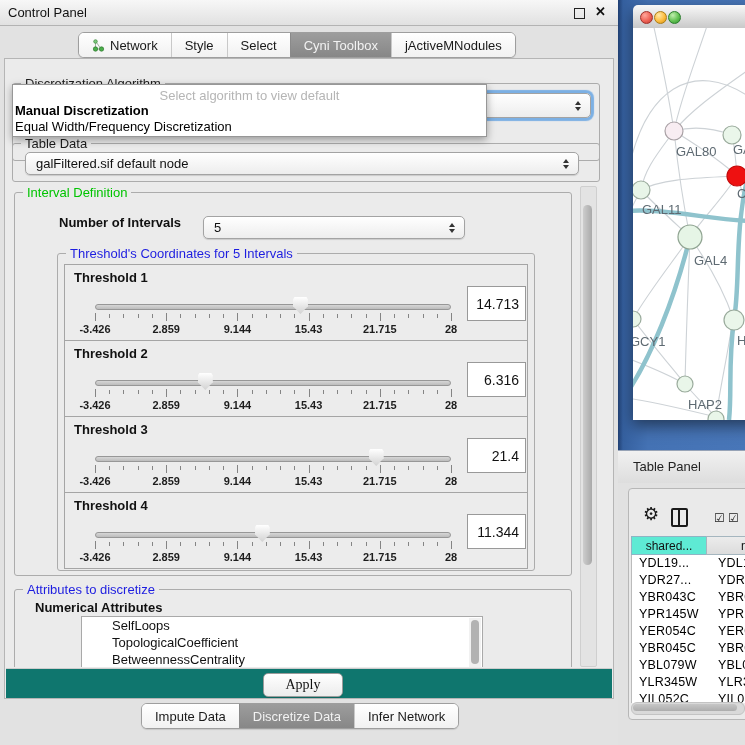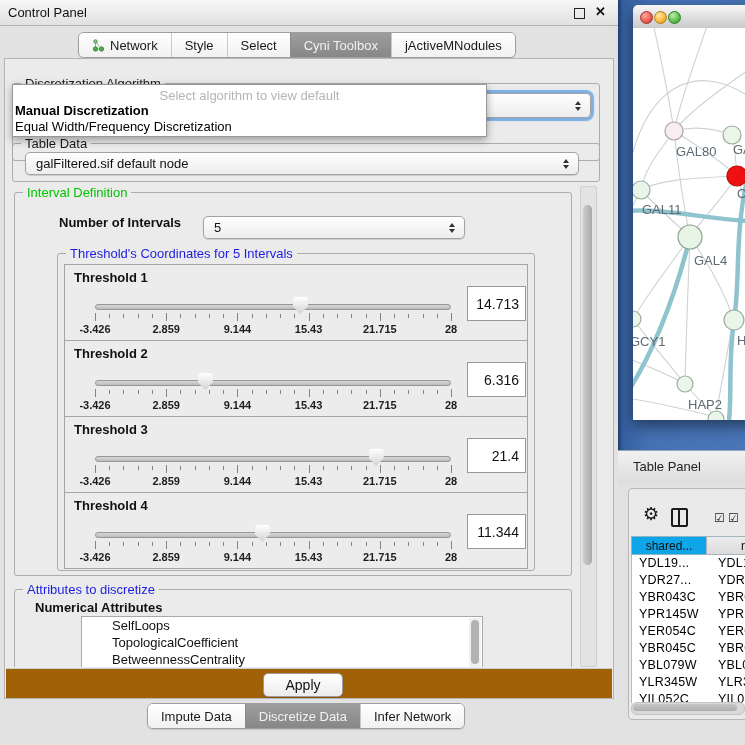--- a/index.html
+++ b/index.html
@@ -11,21 +11,21 @@
   .titlebar{position:absolute;left:0;top:0;width:618px;height:25px;background:linear-gradient(#f7f7f7,#e1e1e1);border-bottom:1px solid #b3b3b3;}
   .tb-title{position:absolute;left:8px;top:5px;font-size:13px;color:#111;}
   .float-btn{position:absolute;right:33px;top:8px;width:9px;height:9px;border:1.5px solid #222;background:transparent;}
   .close-btn{position:absolute;right:12px;top:5px;font-size:13px;font-weight:bold;color:#111;line-height:14px;}
 
   .seg{position:absolute;display:flex;height:24px;background:#fdfdfd;border:1px solid #9e9e9e;border-radius:6px;overflow:hidden;box-shadow:0 1px 1px rgba(0,0,0,.12);}
   .seg-item{display:flex;align-items:center;gap:5px;padding:0 13px;font-size:13px;color:#191919;background:linear-gradient(#ffffff,#f1f1f1);cursor:default;}
   .seg-item + .seg-item{border-left:1px solid #c9c9c9;}
   .seg-item.active{background:linear-gradient(#9d9d9d,#878787);color:#f2f2f2;border-left-color:#8a8a8a;}
   .topseg{left:78px;top:32px;}
-  .botseg{left:147px;top:703px;}
+  .botseg{left:141px;top:703px;}
 
   .content{position:absolute;left:4px;top:58px;width:608px;height:639px;background:#ebebeb;border:1px solid #b5b5b5;}
   .group{position:absolute;border:1px solid #acacac;border-radius:3px;}
   .legend{position:absolute;top:-8px;left:8px;background:#ebebeb;padding:0 4px;font-size:13px;color:#1c1c1c;white-space:nowrap;}
   .legend.green{color:#00c400;}
   .legend.blue{color:#1d1de0;}
 
   .combo{position:absolute;background:linear-gradient(#ffffff,#ededed);border:1px solid #a3a3a3;border-radius:5px;font-size:13px;color:#111;display:flex;align-items:center;padding:0 10px;box-shadow:0 1px 1px rgba(0,0,0,.14);}
   .combo.focused{box-shadow:0 0 1px 3px #7cb0e4,0 1px 1px rgba(0,0,0,.14);}
   .arrows{position:absolute;right:9px;top:50%;transform:translateY(-50%);display:flex;flex-direction:column;gap:2px;}
@@ -55,21 +55,21 @@
   .tlabels{position:absolute;left:0;top:22px;width:356px;height:12px;}
   .tlabel{position:absolute;transform:translateX(-50%);font-size:11px;font-weight:bold;color:#1d1d1d;white-space:nowrap;}
   .thr-value{position:absolute;left:402px;top:21px;width:51px;height:33px;background:#fff;border:1px solid #999;font-size:14px;color:#111;display:flex;align-items:center;justify-content:flex-end;padding-right:6px;}
 
   .attr-label{position:absolute;left:20px;top:10px;font-size:13px;font-weight:bold;color:#111;}
   .attr-list{position:absolute;left:66px;top:26px;width:400px;height:56px;background:#fff;border:1px solid #a9a9a9;overflow:hidden;}
   .attr-item{height:17px;line-height:17px;font-size:13px;color:#111;padding-left:30px;white-space:nowrap;}
   .attr-scroll{position:absolute;right:1px;top:1px;width:12px;height:52px;background:#f1f1f1;}
   .attr-scroll .thumbv2{position:absolute;left:2px;top:2px;width:8px;height:44px;border-radius:4px;background:#b2b2b2;}
 
-  .apply-bar{position:absolute;left:1px;top:609px;width:606px;height:29px;background:#a16207;border-top:1px solid #cdcdcd;}
+  .apply-bar{position:absolute;left:1px;top:609px;width:606px;height:29px;background:#0f766e;border-top:1px solid #cdcdcd;font-family:Liberation Serif, serif;}
   .apply-btn{position:absolute;left:257px;top:4px;width:78px;height:22px;background:linear-gradient(#ffffff,#ececec);border:1px solid #9b9b9b;border-radius:5px;font-size:14px;color:#111;display:flex;align-items:center;justify-content:center;box-shadow:0 1px 1px rgba(0,0,0,.15);}
 
   .net-tab-icon{display:inline-block;width:13px;height:13px;}
 
   
   .rp{position:absolute;left:618px;top:0;width:127px;height:745px;background:linear-gradient(90deg,#203f72 0px,#35609f 5px,#4472b4 30px,#4876b8 100%);}
   .net-window{position:absolute;left:15px;top:5px;width:135px;height:415px;box-shadow:0 6px 16px rgba(0,0,0,.5);border-radius:5px 0 0 0;}
   .nw-titlebar{position:absolute;left:0;top:0;width:112px;height:23px;background:linear-gradient(#f8f8f8,#c9c9c9);border-bottom:1px solid #8a8a8a;border-radius:5px 0 0 0;}
   .light{position:absolute;top:6px;width:11px;height:11px;border-radius:50%;}
   .light.red{left:7px;background:radial-gradient(circle at 35% 30%,#ffa79b,#ef6255 55%,#ba3b31);border:0.5px solid #9e2f28;}
@@ -84,21 +84,21 @@
   .tp-title{position:absolute;left:15px;top:8px;font-size:13px;color:#222;}
   .tp-body{position:absolute;left:0;top:483px;width:127px;height:262px;background:#e1e1e1;}
   .tp-inner{position:absolute;left:10px;top:5px;width:140px;height:230px;background:#eaeaea;border:1px solid #b7b7b7;border-radius:4px;}
   .gear{position:absolute;left:14px;top:16px;font-size:18px;color:#1a1a1a;line-height:18px;}
   .colsplit{position:absolute;left:42px;top:19px;width:13px;height:15px;border:2px solid #1a1a1a;border-radius:2px;}
   .colsplit::after{content:"";position:absolute;left:5px;top:0;width:2px;height:15px;background:#1a1a1a;}
   .chk{position:absolute;top:22px;font-size:12px;color:#1a1a1a;}
   .tp-table{position:absolute;left:2px;top:47px;width:200px;}
   .tp-head{display:flex;height:19px;}
   .tp-hcell{box-sizing:border-box;height:19px;border:1px solid #a5b6bf;background:linear-gradient(#ececec,#dcdcdc);font-size:12px;color:#111;display:flex;align-items:center;justify-content:center;overflow:hidden;}
-  .tp-hcell.sel{background:#0ea5e9;border-color:#8fb4c4;}
+  .tp-hcell.sel{background:#5eead4;border-color:#8fb4c4;}
   .tp-hcell.c1{width:76px;}
   .tp-hcell.c2{width:110px;margin-left:-1px;justify-content:flex-start;padding-left:34px;}
   .tp-rows{height:148px;overflow:hidden;background:#fff;border-left:1px solid #bbb;}
   .tp-row{display:flex;height:17px;}
   .tp-cell{box-sizing:border-box;width:76px;font-size:12.5px;color:#000;line-height:17px;padding-left:7px;white-space:nowrap;overflow:hidden;letter-spacing:.2px;}
   .tp-cell.c2{width:110px;padding-left:10px;}
   .tp-hscroll{position:absolute;left:2px;top:213px;width:112px;height:11px;background:#d9d9d9;border:1px solid #c3c3c3;border-radius:6px;}
   .tp-hscroll .thumbh{position:absolute;left:1px;top:1px;width:104px;height:7px;border-radius:4px;background:linear-gradient(#c6c6c6,#adadad);}
 </style>
 </head>

